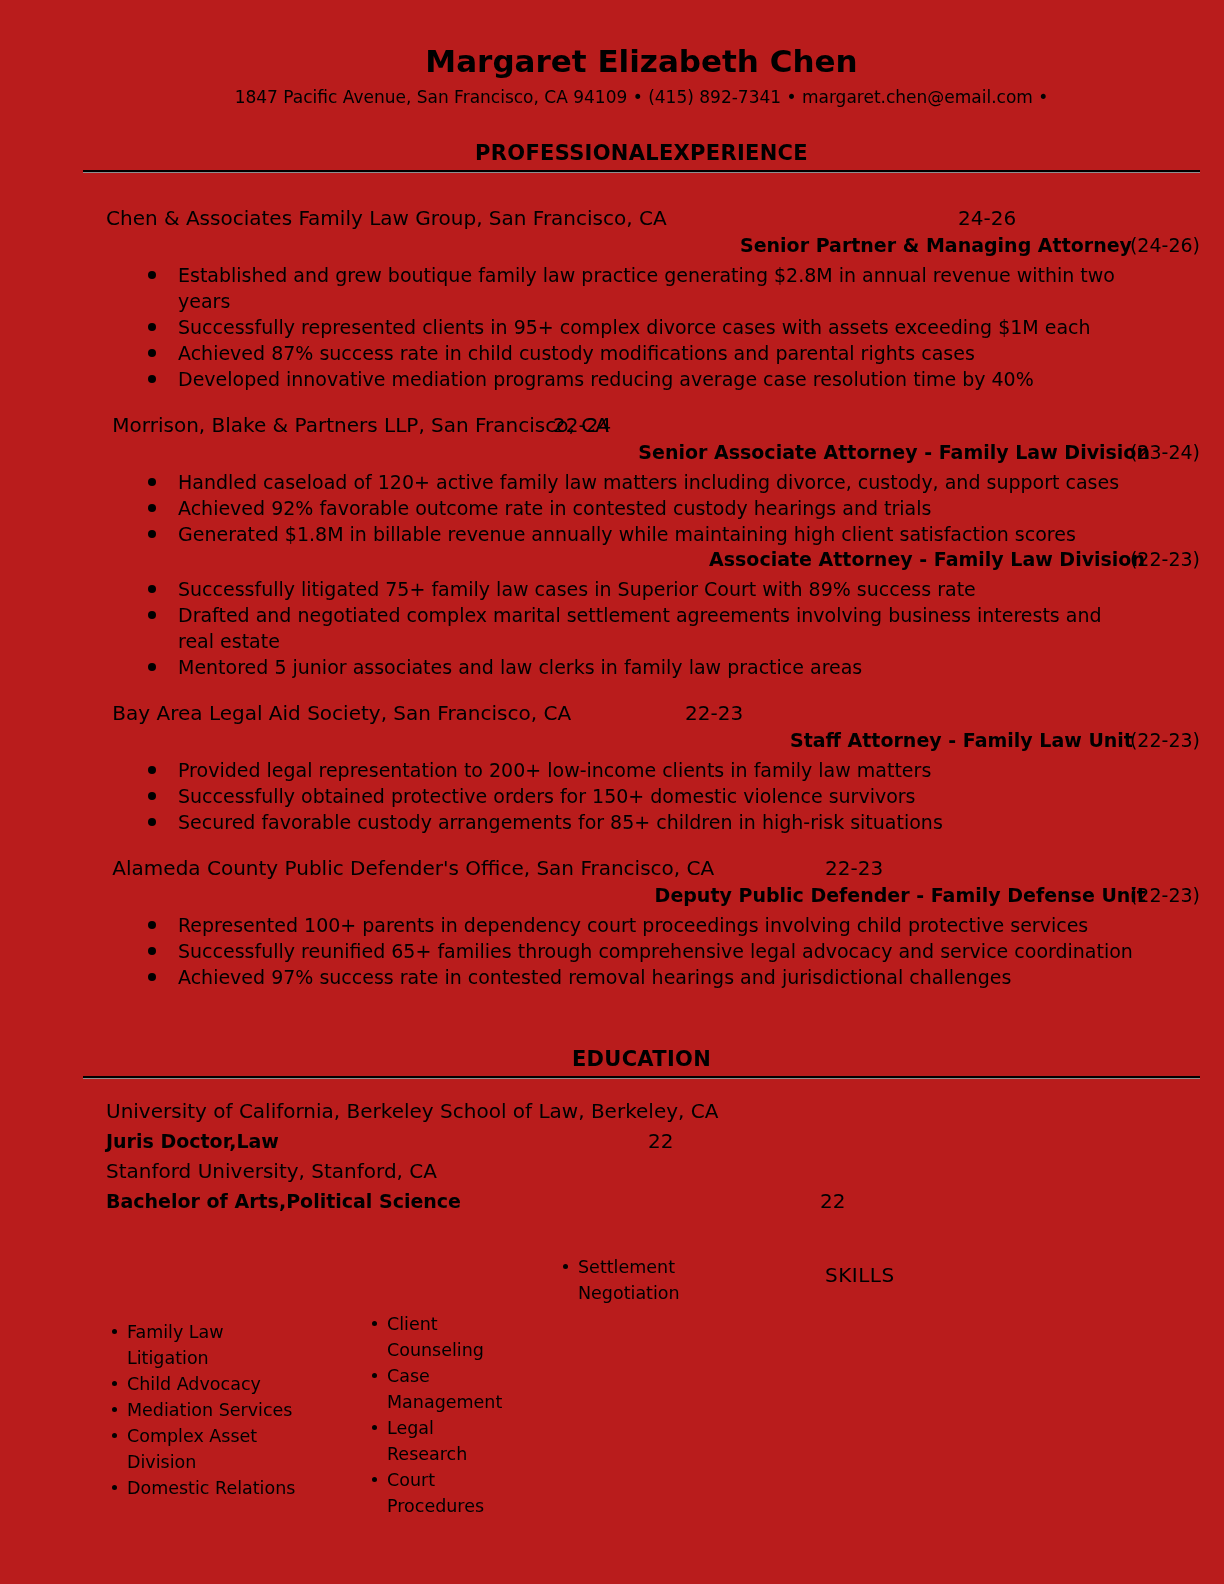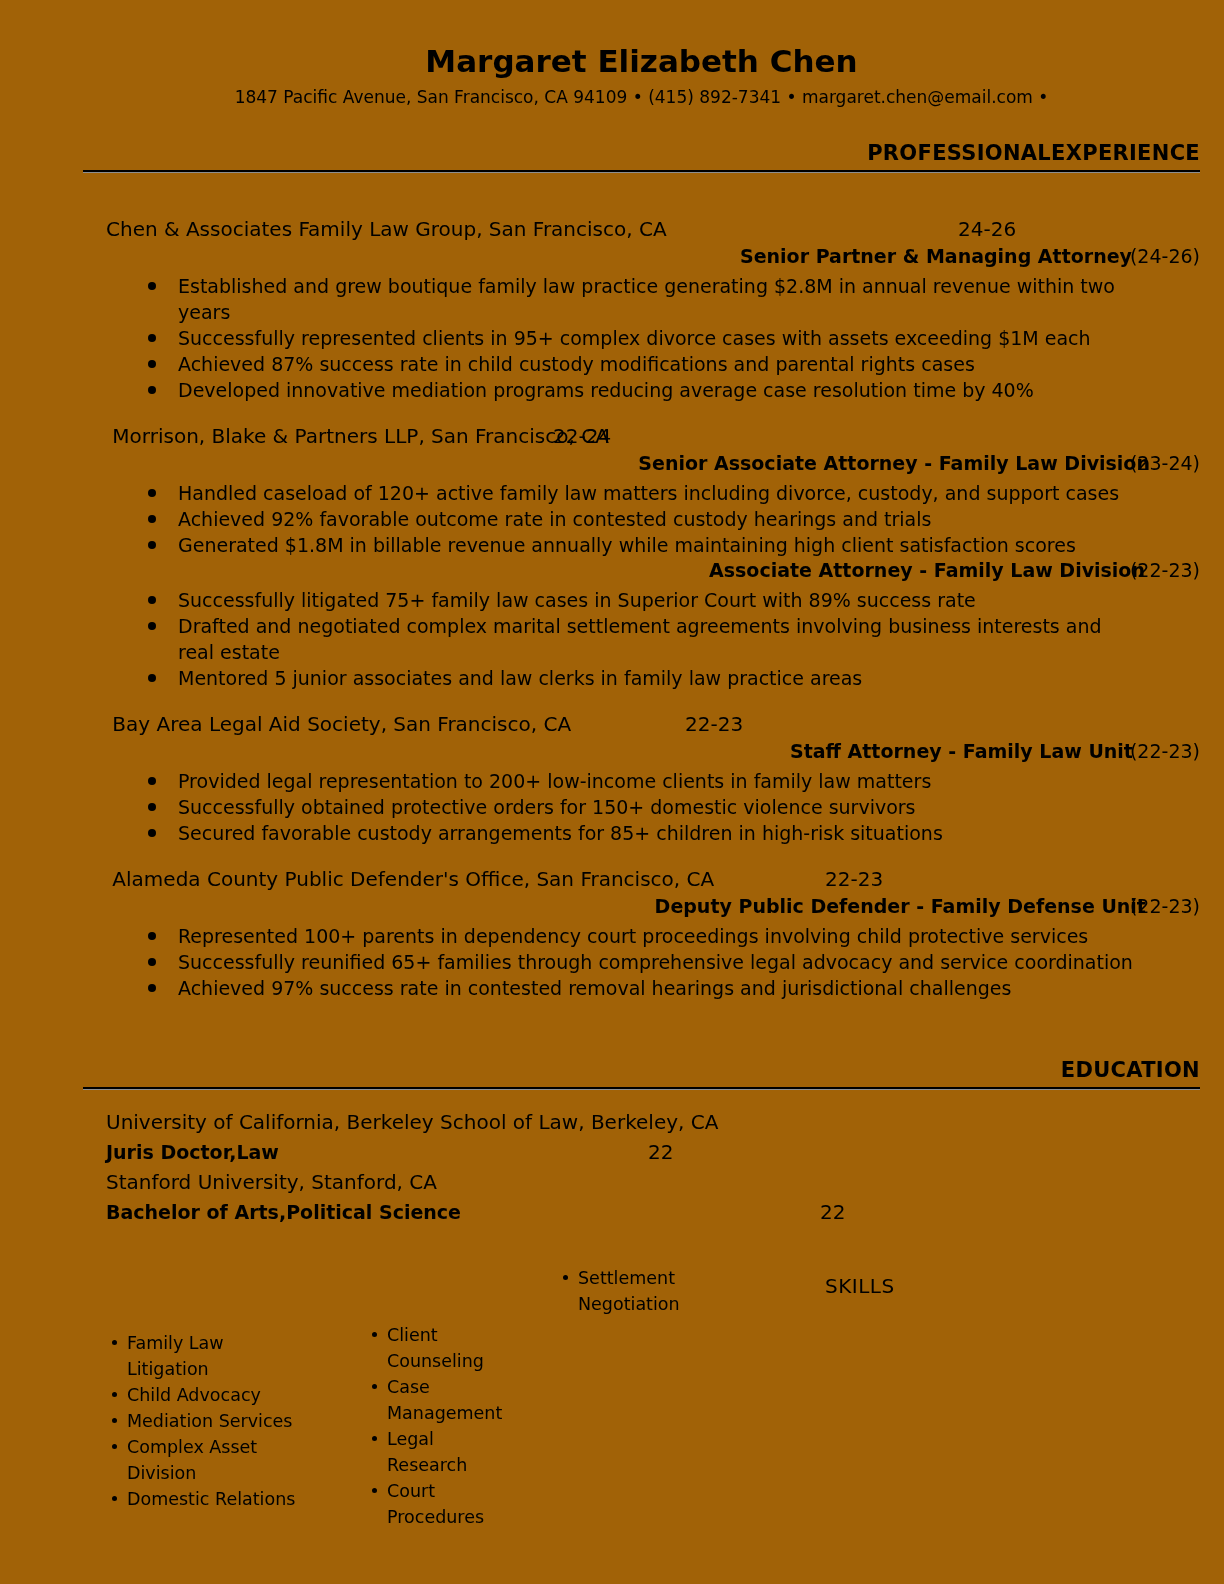--- a/index.html
+++ b/index.html
@@ -1,26 +1,26 @@
 <!DOCTYPE html>
 <html><head>
 <meta charset="utf-8">
 <style>
   html,body{margin:0;padding:0;background:#fff;}
   .page{
-    width:1224px;height:1584px;background:#a16207;color:#000;
+    width:1224px;height:1584px;background:#b91c1c;color:#000;
     font-family:"DejaVu Sans",sans-serif;position:relative;overflow:hidden;
   }
   .content{margin:0 24px 0 83px;width:1117px;}
   .name{padding-top:44px;text-align:center;font-size:31px;font-weight:bold;line-height:34px;}
   .contact{margin-top:8px;text-align:center;font-size:17px;line-height:22px;}
-  .sec-head{margin-top:32px;text-align:right;font-size:21px;font-weight:bold;line-height:26px;letter-spacing:.3px;}
+  .sec-head{margin-top:32px;text-align:center;font-size:21px;font-weight:bold;line-height:26px;letter-spacing:.3px;}
   .rule{margin-top:4px;height:2px;background:#000;border-bottom:1px solid #8f8f8f;}
   
-  #jobs{margin-top:43px;}
+  #jobs{margin-top:32px;}
   .job{margin-bottom:20px;}
   .company-line{position:relative;padding-left:23px;font-size:20px;line-height:26px;margin-bottom:2px;white-space:pre-wrap;}
   .company-dates{position:absolute;top:0;font-size:20px;font-weight:normal;}
   .job-0 .company-dates{left:875px}
   .job-1 .company-dates{left:470px}
   .job-2 .company-dates{left:602px}
   .job-3 .company-dates{left:742px}
   .pos-title{padding-left:23px;font-size:19px;font-weight:bold;line-height:24px;margin:0 0 5px 0;white-space:nowrap;text-align:right;}
   .position-dates{font-weight:normal;font-size:19px;}
   .pos-0 .position-dates{margin-left:-2px}

